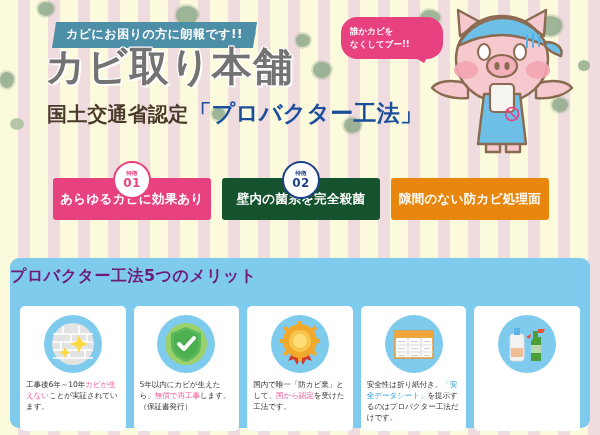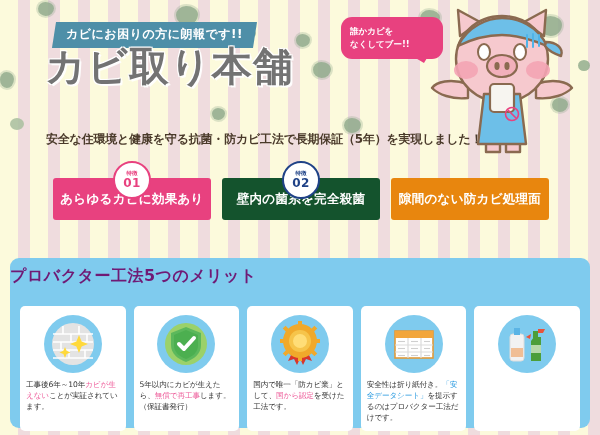--- a/index.html
+++ b/index.html
@@ -48,21 +48,21 @@
   }
   .h2{position:absolute;left:47px;top:98px;font-size:20px;font-weight:bold;
       color:#4A3A2A;letter-spacing:.2px;white-space:nowrap;}
   .h2 .blue{color:#1B4F9C;font-size:23px;}
   .h3{position:absolute;left:46px;top:131px;font-size:12px;color:#4A3A2A;
       font-weight:bold;letter-spacing:-.2px;white-space:nowrap;}
 
   
   .bubble{
     position:absolute;left:341px;top:17px;width:84px;
-    background:#E8417F;color:#fff;border-radius:11px;
+    background:#E8417F;color:#fff;border-radius:16px;
     padding:8px 9px;font-size:8.5px;font-weight:bold;line-height:1.5;
   }
   .bubble::after{content:"";position:absolute;right:12px;bottom:-11px;
     width:0;height:0;border:7px solid transparent;border-top-color:#E8417F;
     transform:rotate(-14deg);}
 
   
   .mascot{position:absolute;left:428px;top:2px;width:148px;height:158px;}
 
   
@@ -112,21 +112,21 @@
   <div class="mold spiky" style="left:540px;top:16px;width:22px;height:20px;"></div>
   <div class="mold g" style="left:578px;top:60px;width:12px;height:11px;"></div>
   <div class="mold spiky" style="left:552px;top:98px;width:16px;height:14px;"></div>
   <div class="mold spiky" style="left:344px;top:118px;width:17px;height:15px;"></div>
   <div class="mold g2" style="left:10px;top:118px;width:14px;height:12px;"></div>
   <div class="mold spiky" style="left:0px;top:72px;width:14px;height:16px;"></div>
 
   <div class="ribbon">カビにお困りの方に朗報です!!</div>
 
   <div class="h1">カビ取り本舗</div>
-  <div class="h3">安全な住環境と健康を守る抗菌・防カビ工法で長期保証（5年）を実現しました！</div>
+  <div class="h2"><span>国土交通省認定</span><span class="blue">「プロバクター工法」</span></div>
 
   <div class="bubble">
     <div>誰かカビを</div>
     <div>なくしてブー!!</div>
   </div>
 
   <div class="mascot">
     <svg viewBox="0 0 148 158" width="148" height="158">
       <g stroke="#8A6A50" stroke-width="2.4" stroke-linejoin="round" stroke-linecap="round">
 

